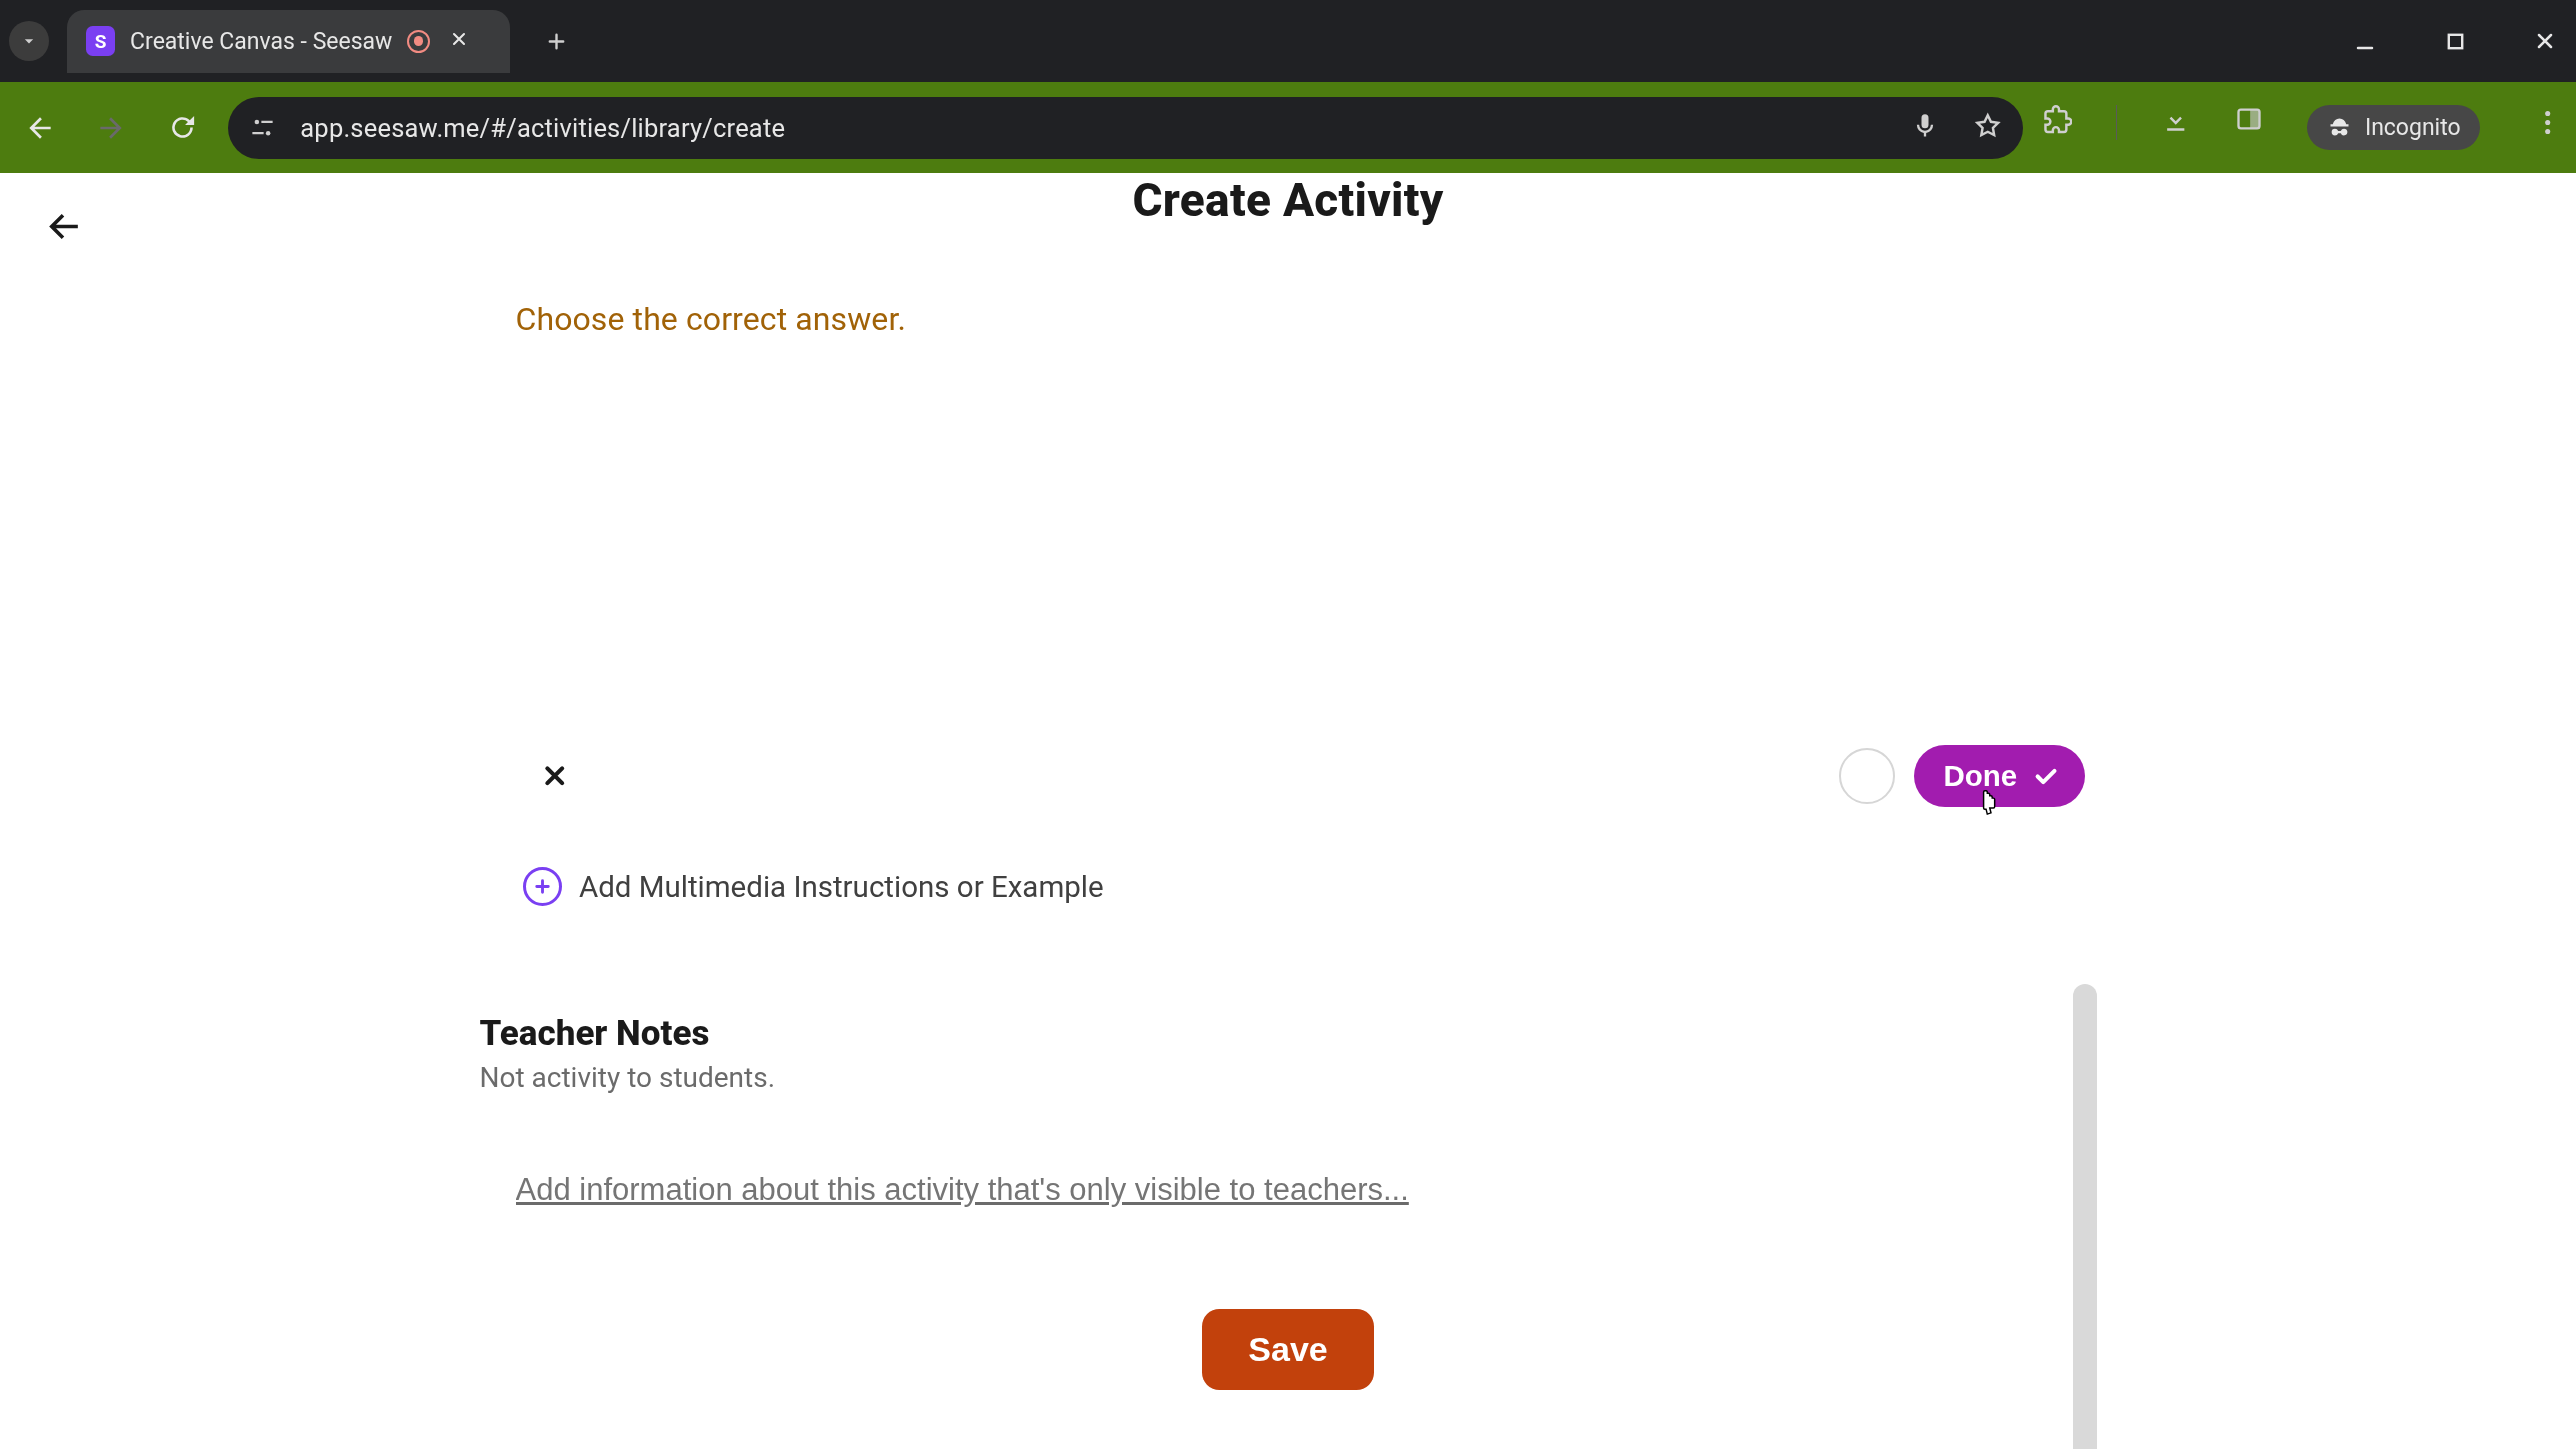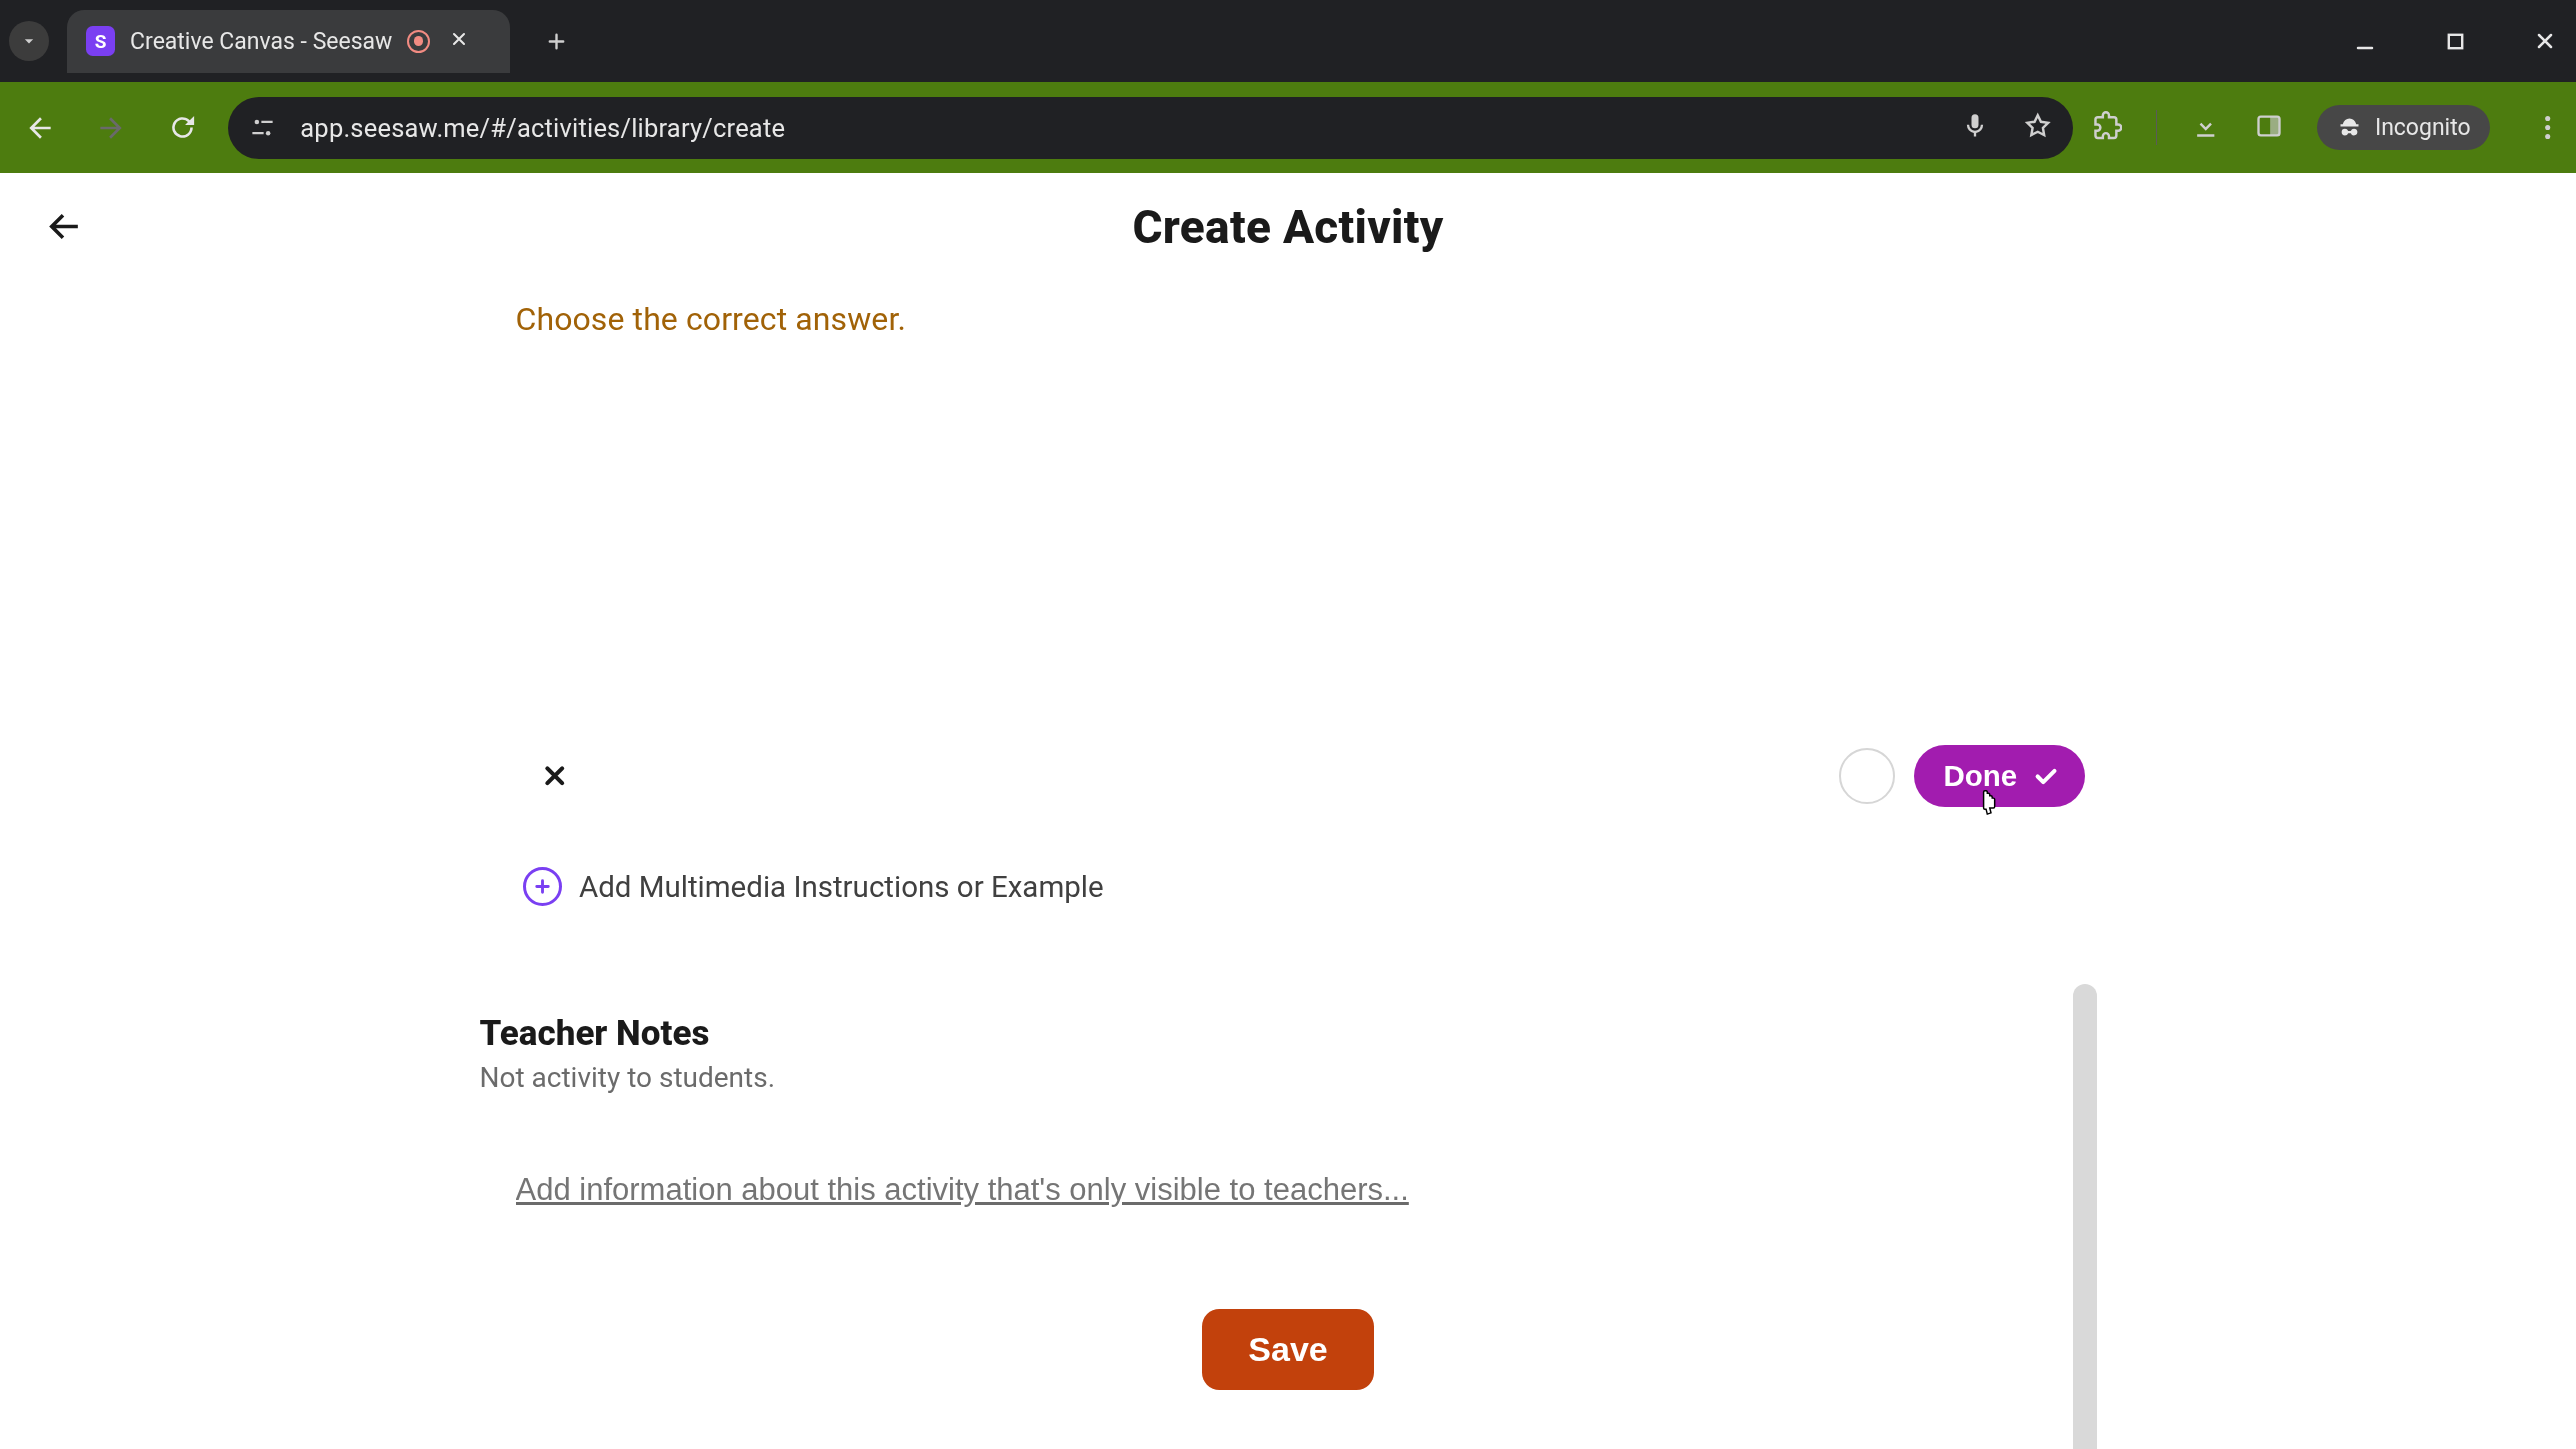--- a/index.html
+++ b/index.html
@@ -67,33 +67,33 @@
       height: 62px;
       background: #202124;
       border-radius: 31px;
       display: flex; align-items: center;
       padding: 0 20px;
       gap: 23px;
     }
     .omnibox .site-chip { width: 29.5px; height: 29.5px; display:flex; align-items:center; justify-content:center; color:#cfcfcf; }
     .omnibox .url { color:#e7e7e7; font-size: 25.5px; letter-spacing: 0.2px; }
     .omni-right { margin-left: auto; display:flex; align-items:center; gap: 34px; color:#cfcfcf; }
-    .right-icons { display:flex; align-items:center; gap: 34px; color:#cfcfcf; }
+    .right-icons { display:flex; align-items:flex-start; gap: 44px; color:#cfcfcf; }
     .right-icons .sep { width: 1.3px; height: 35px; background:#5a5a5a; }
     .incognito-pill {
       display:flex; align-items:center; gap: 12px;
       background:#474747; border-radius: 28px; padding: 9.4px 19px;
       color:#e7e7e7; font-size: 23px;
     }
     .kebab { width: 35px; height:35px; display:flex; align-items:center; justify-content:center; color:#cfcfcf; margin-left: 6.7px; }
 
     
     .page { background:#fff; position: relative; height: calc(1449px - 173px); }
     .page-header {
-      display:flex; align-items:center; justify-content:center; height: 107px; position: relative;
+      display:flex; justify-content:center; height: 107px; position: relative;
     }
     .page-header h1 { color:#1a1a1a; font-size: 46px; font-weight: 800; letter-spacing: 0.3px; }
     .back-arrow {
       position:absolute; left: 36px; top: 50%; transform: translateY(-50%);
       width: 54px; height: 54px; display:flex; align-items:center; justify-content:center;
       color:#1a1a1a;
     }
 
     .content {
       width: 1617px; margin: 0 auto; position: relative;

